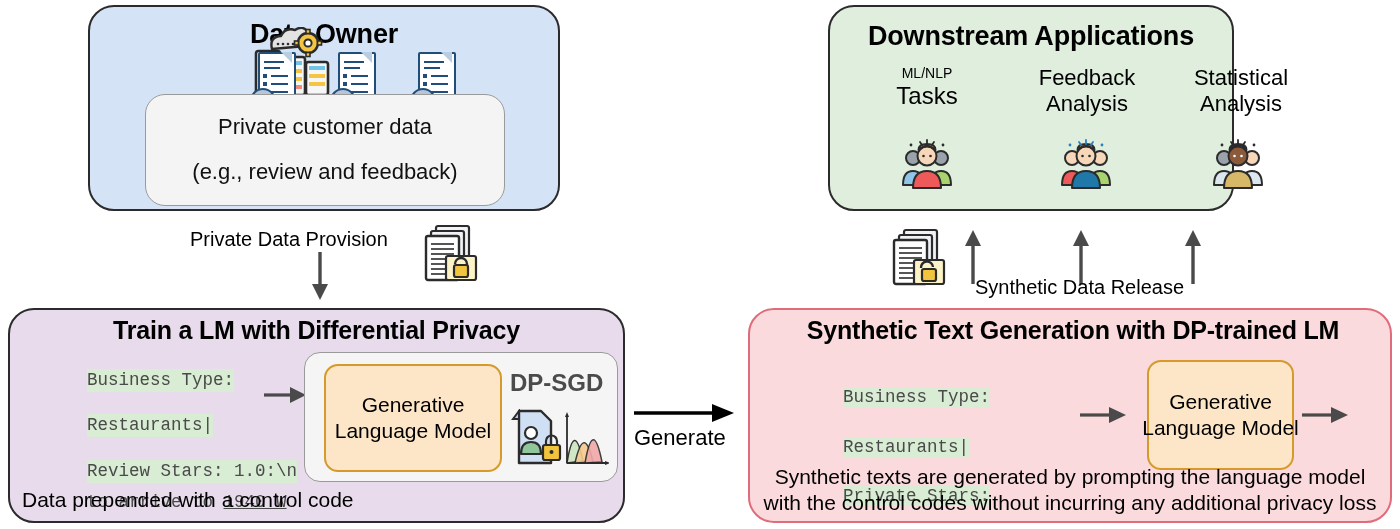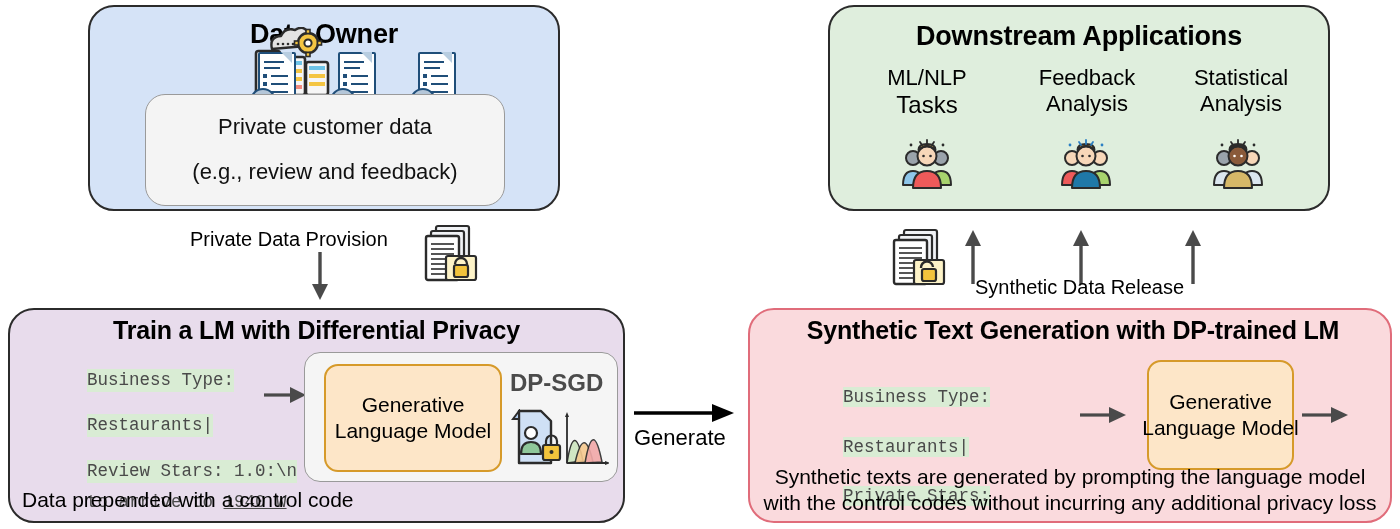--- a/index.html
+++ b/index.html
@@ -17,21 +17,21 @@
   .panel {
     position: absolute;
     border: 2.5px solid #2b2b2b;
     border-radius: 26px;
   }
   #data-owner-panel {
     left: 88px; top: 5px; width: 472px; height: 206px;
     background: #d5e3f7;
   }
   #downstream-panel {
-    left: 828px; top: 5px; width: 502px; height: 206px;
+    left: 828px; top: 5px; width: 406px; height: 206px;
     background: #dfeedd;
   }
   #train-panel {
     left: 8px; top: 308px; width: 617px; height: 215px;
     background: #e8dcec;
   }
   #synth-panel {
     left: 748px; top: 308px; width: 644px; height: 215px;
     background: #fadadd;
     border-color: #e06c7a;
@@ -241,21 +241,21 @@
     <div id="private-data-card">
       <div>Private customer data</div>
       <div>(e.g., review and feedback)</div>
     </div>
   </div>
 
   <div class="panel" id="downstream-panel">
     <div class="panel-title" id="downstream-title">Downstream Applications</div>
 
     <div class="abs" style="left:22px; top:58px; width:150px; text-align:center;">
-      <div style="font-size:22px;line-height:1.2;">ML/NLP</div>
+      <div style="font-size:14px;line-height:1.2;">ML/NLP</div>
       <div style="font-size:24px;line-height:1.2;">Tasks</div>
     </div>
     <div class="abs" style="left:182px; top:58px; width:150px; text-align:center;">
       <div style="font-size:22px;line-height:1.2;">Feedback</div>
       <div style="font-size:22px;line-height:1.2;">Analysis</div>
     </div>
     <div class="abs" style="left:336px; top:58px; width:150px; text-align:center;">
       <div style="font-size:22px;line-height:1.2;">Statistical</div>
       <div style="font-size:22px;line-height:1.2;">Analysis</div>
     </div>

